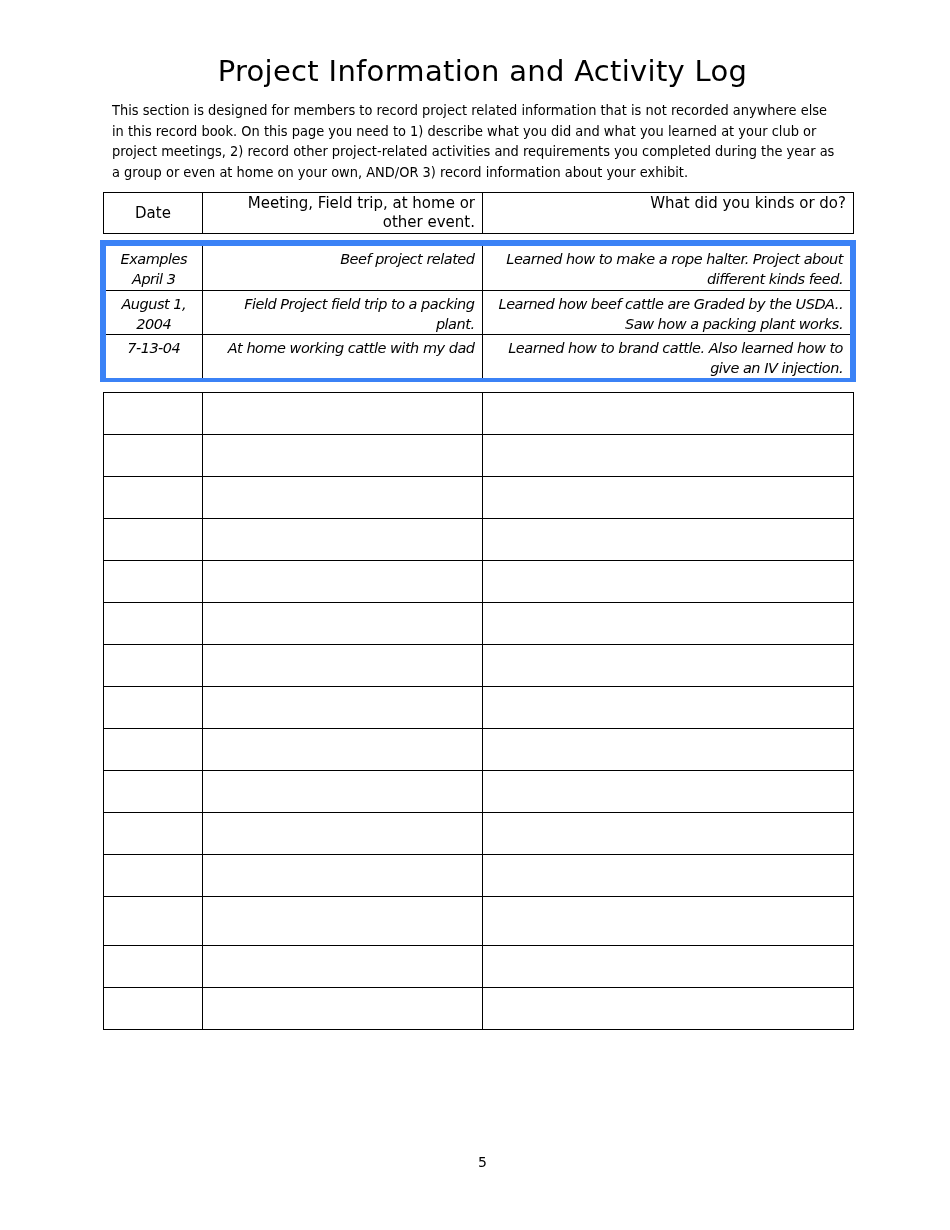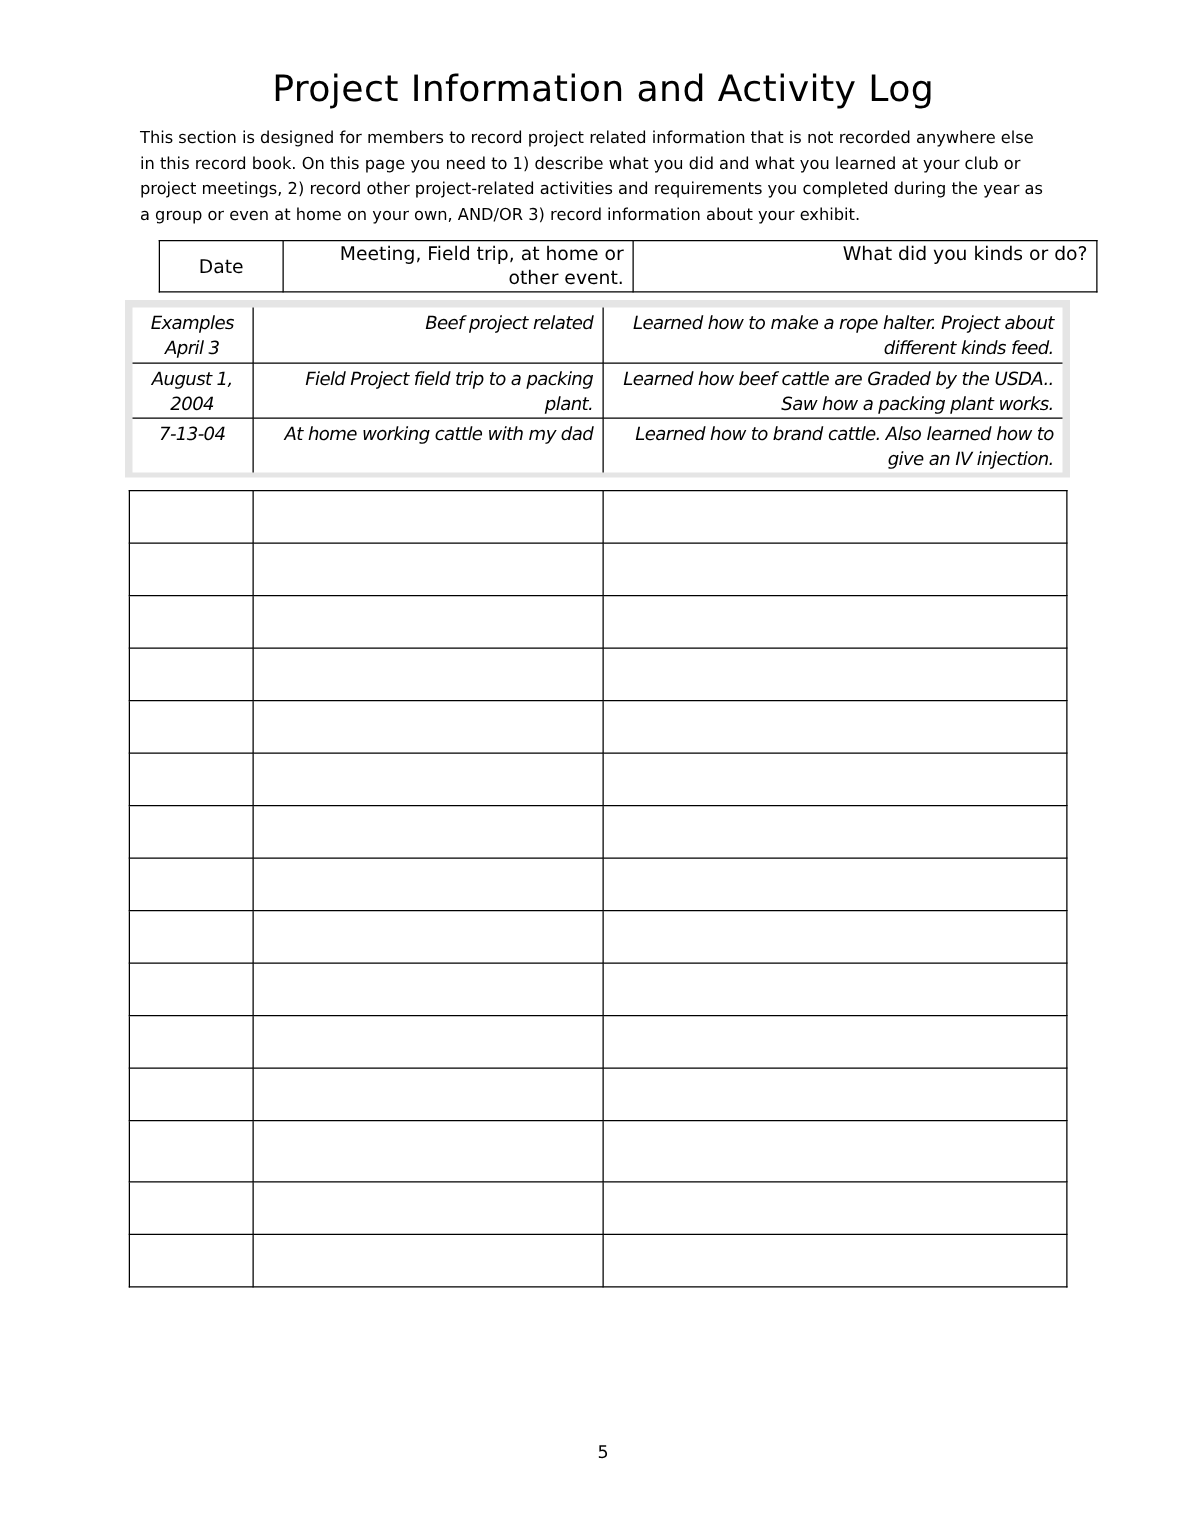--- a/index.html
+++ b/index.html
@@ -1,24 +1,24 @@
 <!DOCTYPE html>
 <html><head>
 <meta charset="utf-8">
 <style>
   html, body { margin: 0; padding: 0; background: #ffffff; }
   body { width: 950px; height: 1230px; position: relative; font-family: "DejaVu Sans", sans-serif; color: #000; overflow: hidden; }
   .title { position: absolute; left: 0; width: 965px; top: 54px; text-align: center; font-size: 29px; letter-spacing: 0.3px; font-family: "DejaVu Sans", sans-serif; }
   .intro { position: absolute; left: 112px; top: 101px; width: 740px; font-size: 13.2px; line-height: 20.5px; font-family: "DejaVu Sans", sans-serif; transform: scaleX(0.985); transform-origin: left top; }
   table { border-collapse: collapse; table-layout: fixed; position: absolute; }
   td { border: 1.5px solid #000; padding: 0; vertical-align: top; text-align: right; }
-  .hdr { left: 103px; top: 192px; width: 750px; margin-left: 24px; }
+  .hdr { left: 103px; top: 192px; width: 750px; }
   .hdr td { height: 38px; font-size: 15px; line-height: 19px; padding: 1px 7px; }
   .hdr td.c1 { text-align: center; vertical-align: middle; }
-  .ex-wrap { position: absolute; left: 100px; top: 240px; width: 756px; height: 142px; background: #e5e5e5; }
+  .ex-wrap { position: absolute; left: 100px; top: 240px; width: 756px; height: 142px; background: #3b82f6; }
   .ex { left: 6px; top: 6px; width: 744px; background: #fff; }
   .ex td { font-style: italic; font-size: 14.5px; line-height: 20px; letter-spacing: -0.5px; padding: 3px 7px 0 7px; border-color: #000; }
   .ex td.c1 { text-align: center; }
   .ex tr:first-child td { border-top: none; }
   .ex tr:last-child td { border-bottom: none; }
   .ex td:first-child { border-left: none; }
   .ex td:last-child { border-right: none; }
   .blank { left: 103px; top: 392px; width: 750px; }
   .pagenum { position: absolute; left: 0; width: 965px; top: 1154px; text-align: center; font-size: 14px; }
 </style>

